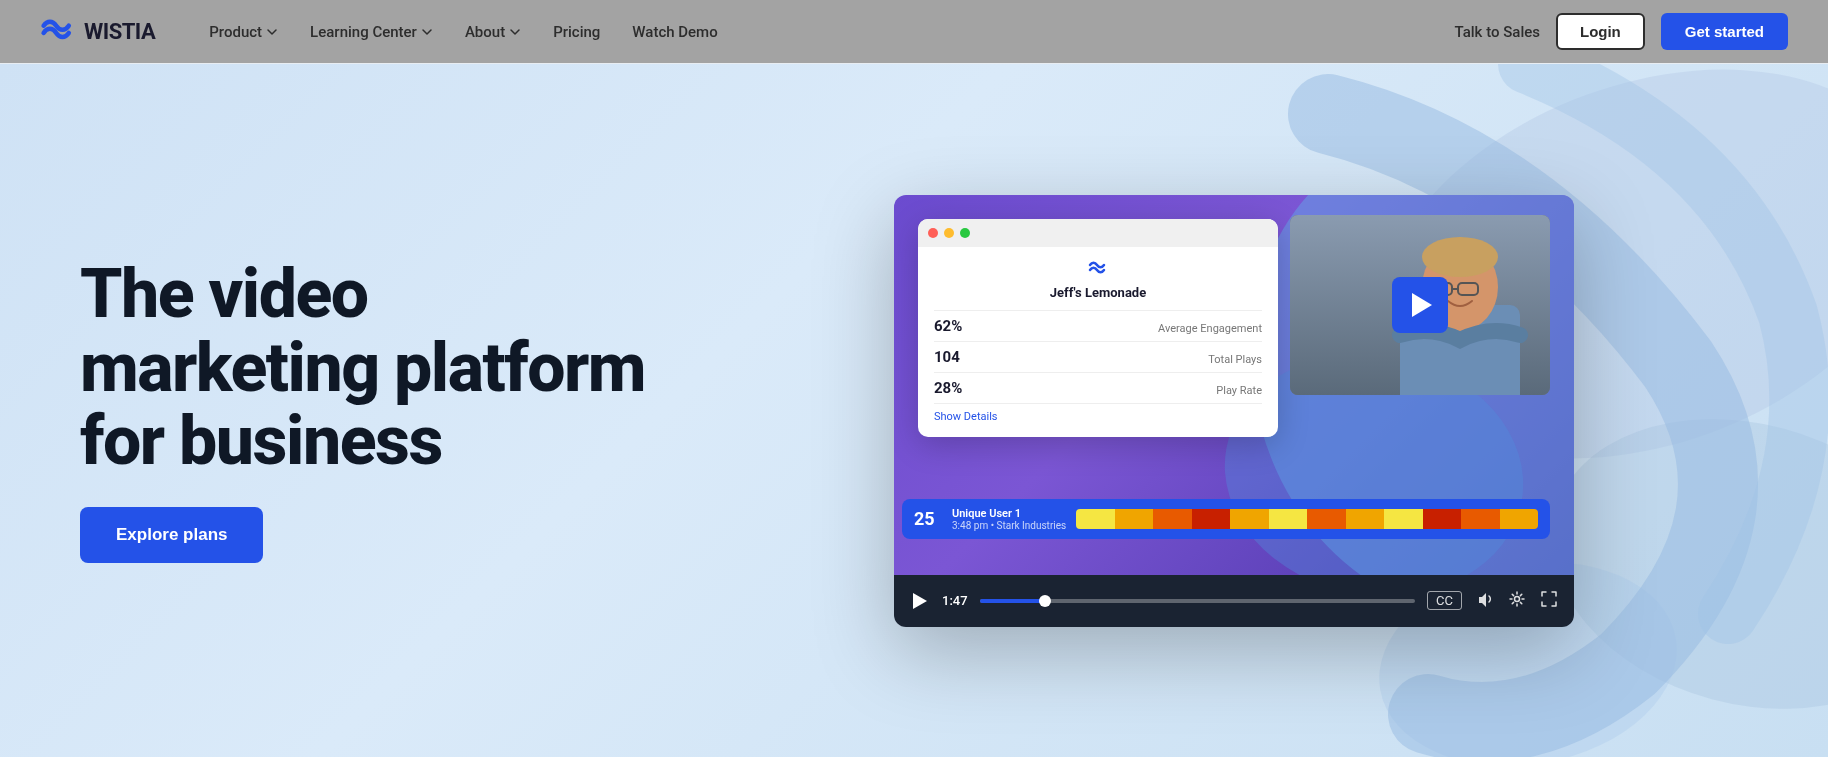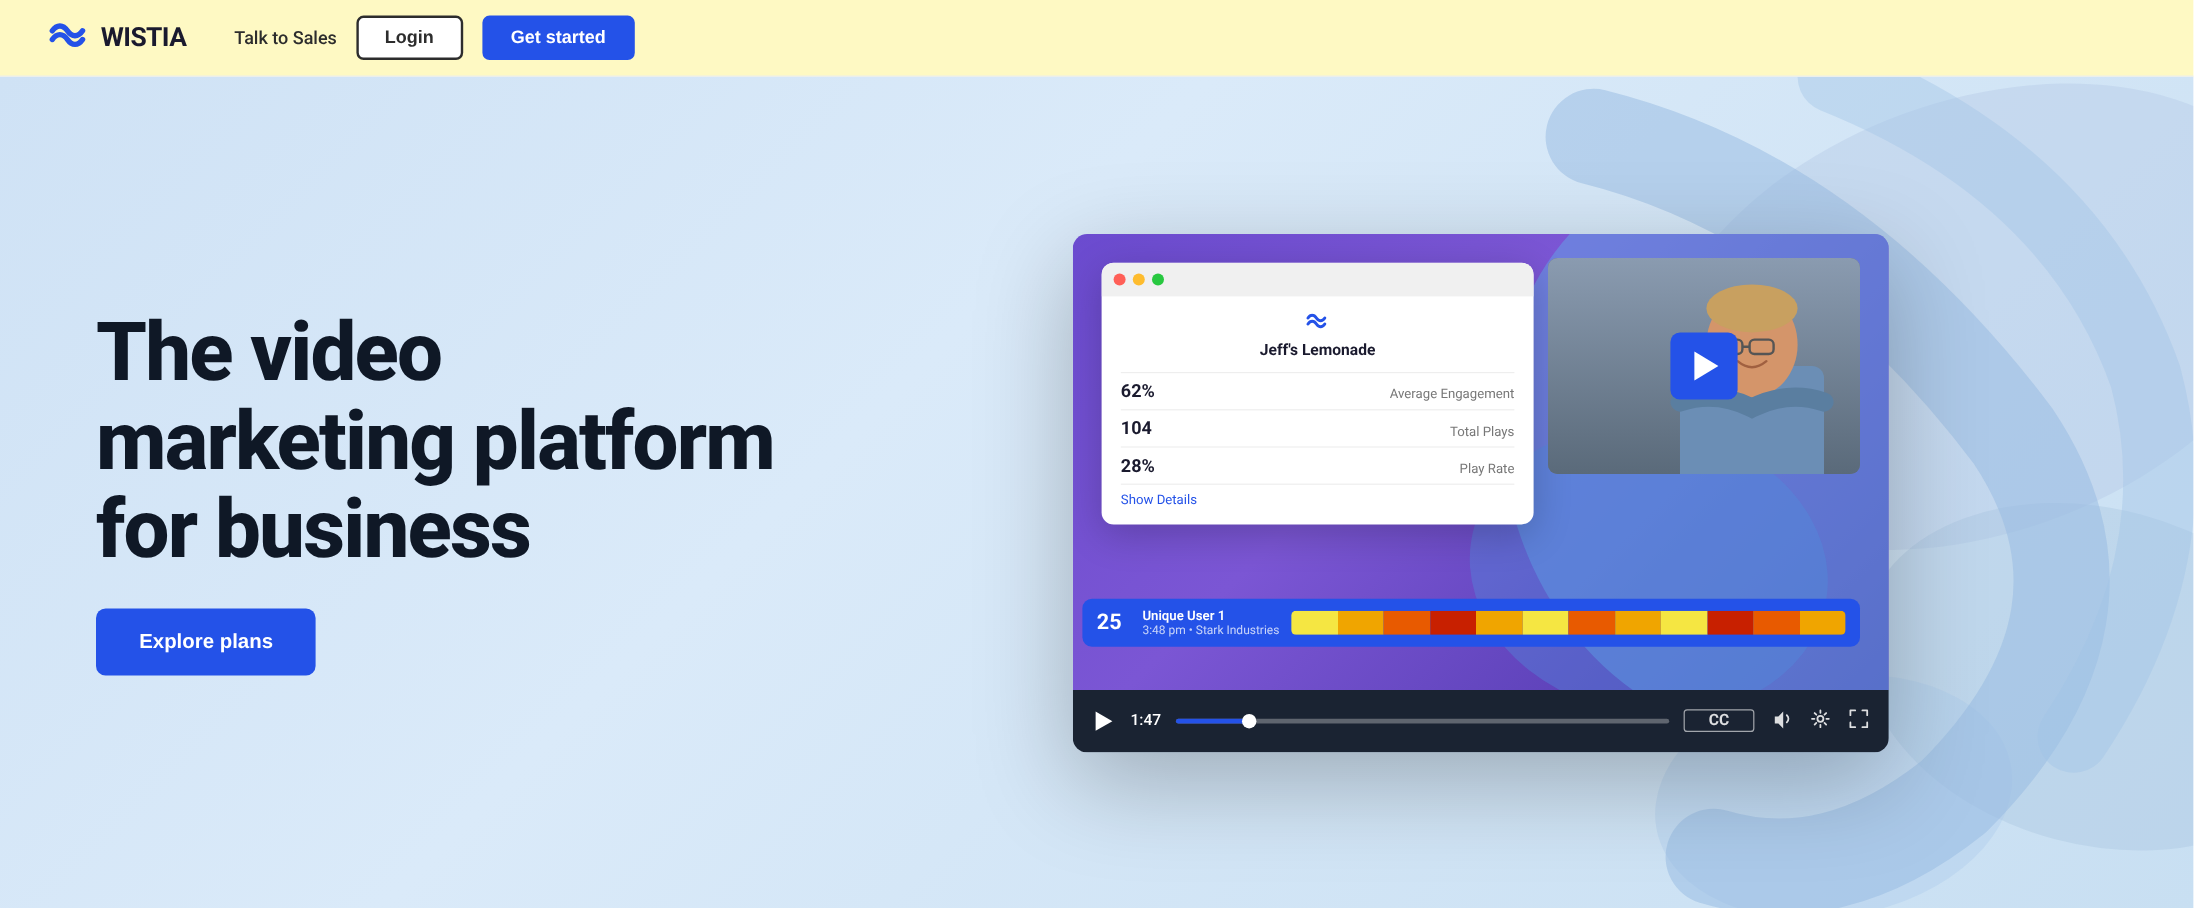--- a/index.html
+++ b/index.html
@@ -4,21 +4,21 @@
   <style>
     * { margin: 0; padding: 0; box-sizing: border-box; }
     body { font-family: -apple-system, BlinkMacSystemFont, 'Segoe UI', Roboto, sans-serif; width: 1828px; overflow-x: hidden; }
 
     
     .navbar {
       display: flex;
       align-items: center;
       padding: 0 40px;
       height: 64px;
-      background: #fef9c3;
+      background: #a3a3a3;
       border-bottom: 1px solid #e8edf2;
       position: relative;
       z-index: 10;
     }
     .navbar-logo {
       display: flex;
       align-items: center;
       gap: 8px;
       margin-right: 40px;
       text-decoration: none;
@@ -424,20 +424,46 @@
 
 <nav class="navbar">
   <a class="navbar-logo" href="#">
     <svg class="wistia-icon" viewBox="0 0 40 30" fill="none" xmlns="http://www.w3.org/2000/svg">
       <path d="M4 8 C8 2, 14 2, 18 8 C22 14, 28 14, 32 8" stroke="#2452e8" stroke-width="5" fill="none" stroke-linecap="round"></path>
       <path d="M4 16 C8 10, 14 10, 18 16 C22 22, 28 22, 32 16" stroke="#2452e8" stroke-width="5" fill="none" stroke-linecap="round"></path>
     </svg>
     <span class="logo-text">WISTIA</span>
   </a>
 
+  <div class="nav-links">
+    <a class="nav-item" href="#">
+      <span>Product</span>
+      <svg class="chevron" viewBox="0 0 12 12">
+          <path d="M2 4l4 4 4-4" stroke="#2d2d2d" stroke-width="1.5" fill="none" stroke-linecap="round" stroke-linejoin="round"></path>
+        </svg>
+    </a>
+    <a class="nav-item" href="#">
+      <span>Learning Center</span>
+      <svg class="chevron" viewBox="0 0 12 12">
+          <path d="M2 4l4 4 4-4" stroke="#2d2d2d" stroke-width="1.5" fill="none" stroke-linecap="round" stroke-linejoin="round"></path>
+        </svg>
+    </a>
+    <a class="nav-item" href="#">
+      <span>About</span>
+      <svg class="chevron" viewBox="0 0 12 12">
+          <path d="M2 4l4 4 4-4" stroke="#2d2d2d" stroke-width="1.5" fill="none" stroke-linecap="round" stroke-linejoin="round"></path>
+        </svg>
+    </a>
+    <a class="nav-item" href="#">
+      <span>Pricing</span>
+    </a>
+    <a class="nav-item" href="#">
+      <span>Watch Demo</span>
+    </a>
+  </div>
 
   <div class="nav-right">
     <span class="talk-sales">Talk to Sales</span>
     <button class="btn-login">Login</button>
     <button class="btn-get-started">Get started</button>
   </div>
 </nav>
 
 <section class="hero">
 
@@ -556,21 +582,21 @@
       <div class="video-controls">
         <div class="ctrl-play">
           <div class="ctrl-play-tri"></div>
         </div>
         <span class="ctrl-time">1:47</span>
         <div class="progress-bar">
           <div class="progress-fill"></div>
           <div class="progress-dot"></div>
         </div>
         <div class="ctrl-icons">
-          <span class="ctrl-icon" style="font-size:13px; border:1.5px solid rgba(255,255,255,0.7); border-radius:3px; padding:1px 20px; font-weight:700;">CC</span>
+          <span class="ctrl-icon" style="font-size:13px; border:1.5px solid rgba(255,255,255,0.7); border-radius:3px; padding:1px 8px; font-weight:400;">CC</span>
           <span class="ctrl-icon">
             <svg width="18" height="18" viewBox="0 0 18 18" fill="none">
                 <path d="M3 7h3l4-4v14l-4-4H3z" fill="white"></path>
                 <path d="M13 6a4 4 0 010 6" stroke="white" stroke-width="1.5" fill="none" stroke-linecap="round"></path>
               </svg>
           </span>
           <span class="ctrl-icon">
             <svg width="18" height="18" viewBox="0 0 18 18" fill="none">
                 <circle cx="9" cy="9" r="2.5" stroke="white" stroke-width="1.5"></circle>
                 <path d="M9 2v2M9 14v2M2 9h2M14 9h2M4.2 4.2l1.4 1.4M12.4 12.4l1.4 1.4M4.2 13.8l1.4-1.4M12.4 5.6l1.4-1.4" stroke="white" stroke-width="1.5" stroke-linecap="round"></path>

